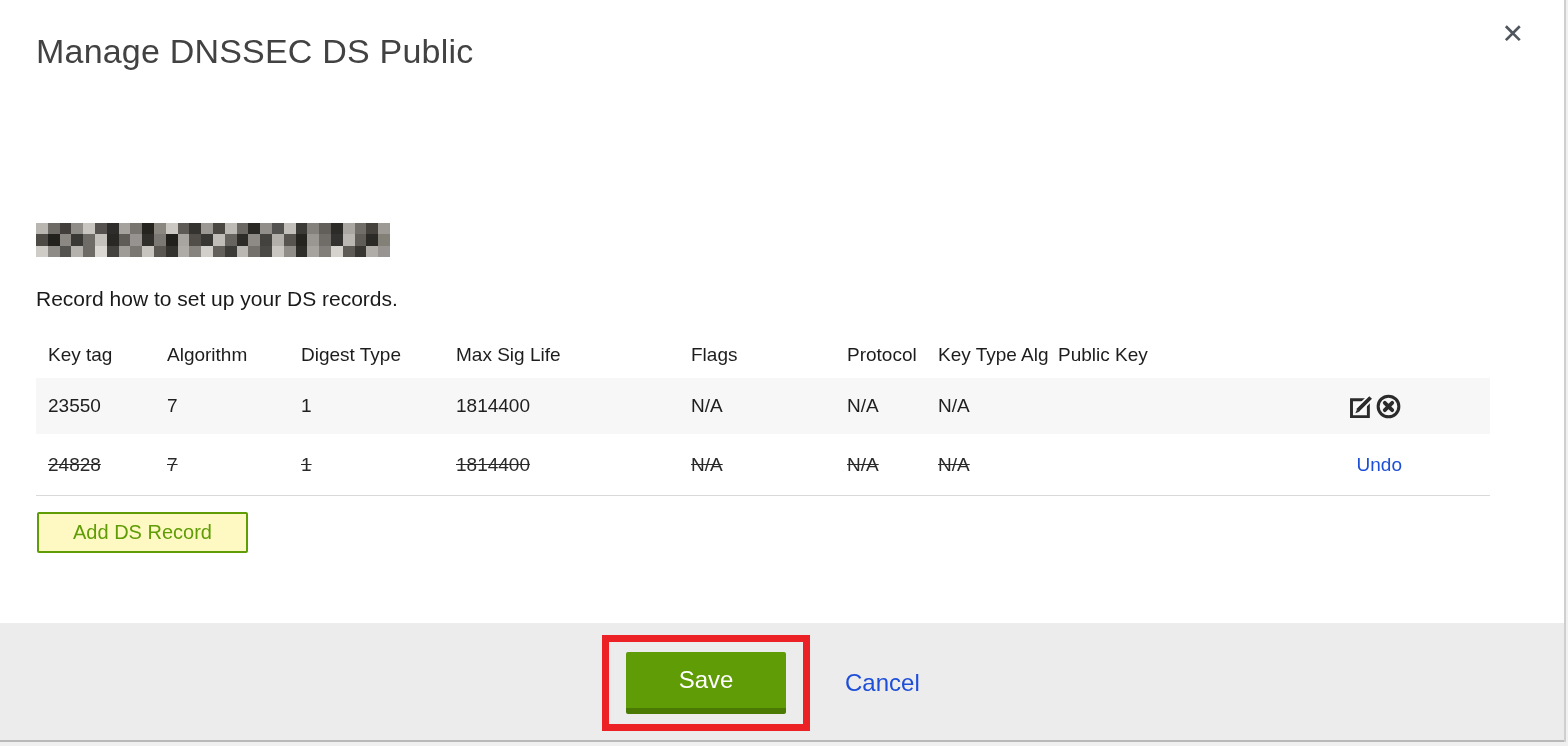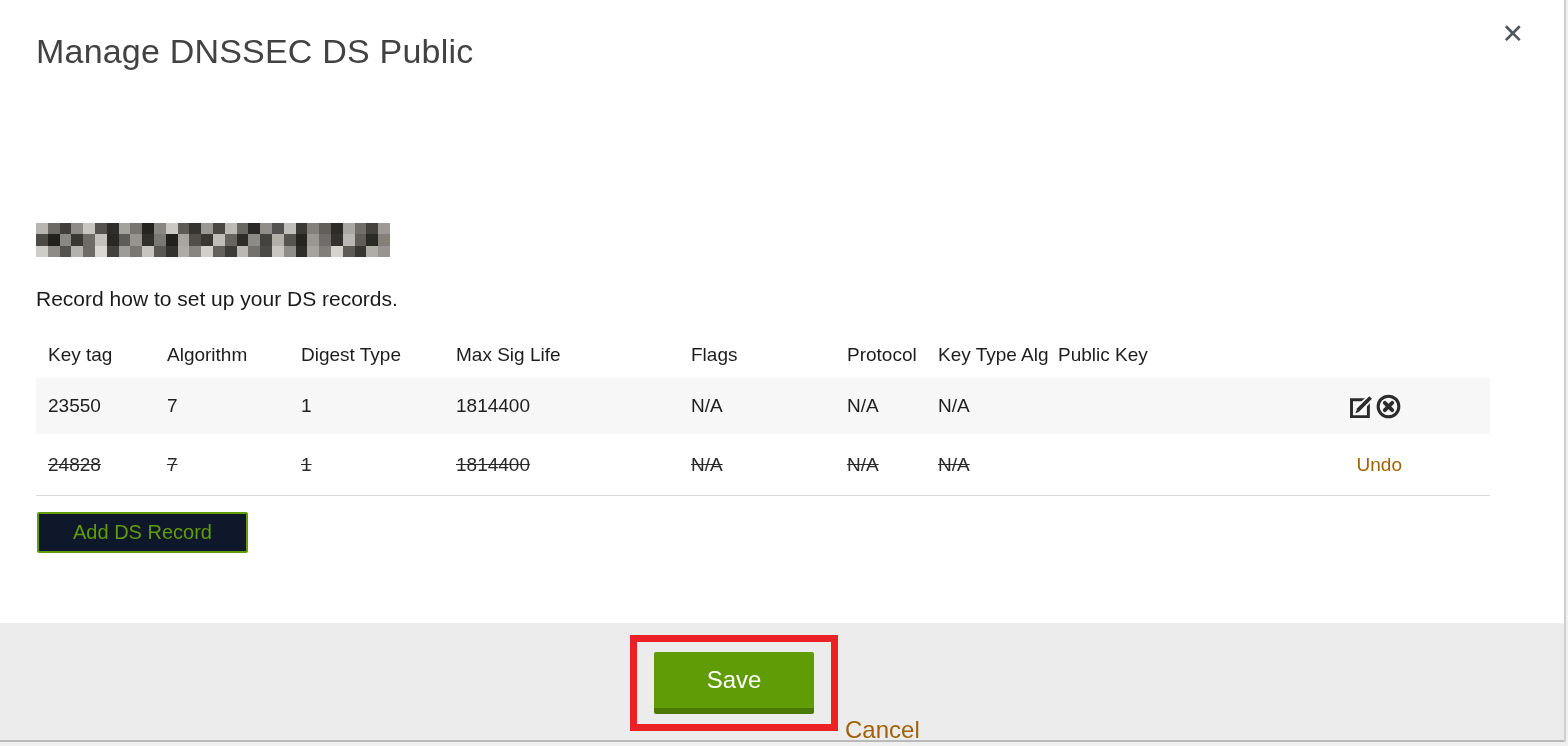--- a/index.html
+++ b/index.html
@@ -27,34 +27,34 @@
     grid-template-columns:119px 134px 155px 235px 156px 91px 120px 165px 1fr 78px;
     align-items:center; padding-left:12px;
   }
   .t-head { height:46px; color:#1d1d1d; }
   .t-cell { white-space:nowrap; overflow:hidden; }
   .row-active { height:56px; background:#f7f7f7; }
   .row-deleted { height:62px; background:#ffffff; border-bottom:1px solid #d9d9d9; }
   .row-deleted .strik { text-decoration:line-through; color:#2a2a2a; }
   .cell-actions { display:flex; justify-content:flex-end; align-items:center; gap:1px; padding-right:10px; }
   .icon-btn { width:27px; height:27px; cursor:pointer; display:block; background:none; border:none; padding:0; }
-  .undo-link, .cancel-link { color:#a16207; cursor:pointer; text-decoration:none;margin-top:47px; }
+  .undo-link, .cancel-link { color:#1d4ed8; cursor:pointer; text-decoration:none; }
   .cell-undo { text-align:right; padding-right:10px; font-size:19px; }
   .add-btn {
     display:block; margin:16px 0 0 37px; width:211px; height:41px;
-    background:#0f172a; border:2px solid #5f9c05; border-radius:2px;
+    background:#fef9c3; border:2px solid #5f9c05; border-radius:2px;
     color:#5f9c05; font-size:20px; cursor:pointer; text-align:center;
     font-family:"Liberation Sans","DejaVu Sans",sans-serif;
   }
   .footer {
     position:absolute; left:0; bottom:0; width:100%; height:119px;
     background:#ececec; border-bottom:2px solid #b9b9b9;
   }
   .red-annotation {
-    position:absolute; left:630px; top:12px; width:208px; height:96px;
+    position:absolute; left:602px; top:12px; width:208px; height:96px;
     border:7px solid #ec2125;
   }
   .save-btn {
     position:absolute; left:17px; top:10px; width:160px; height:62px;
     background:#5f9c05; border:none; border-bottom:6px solid #4a7a04; border-radius:2px;
     color:#ffffff; font-size:24px; cursor:pointer;
     font-family:"Liberation Sans","DejaVu Sans",sans-serif;
   }
   .cancel-link { position:absolute; left:845px; top:44px; font-size:24px; line-height:31px; }
 </style>

